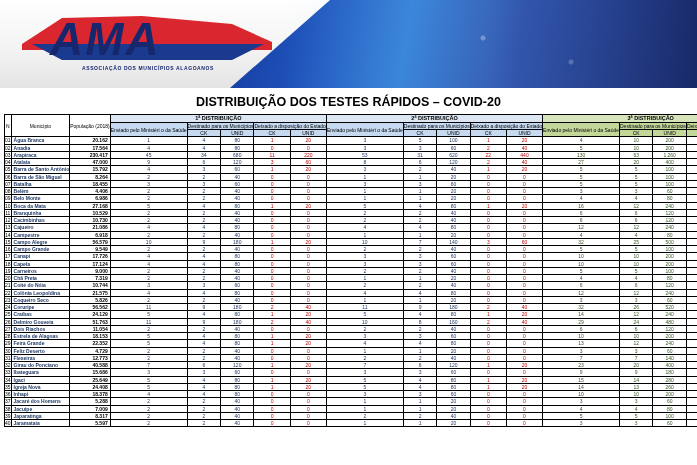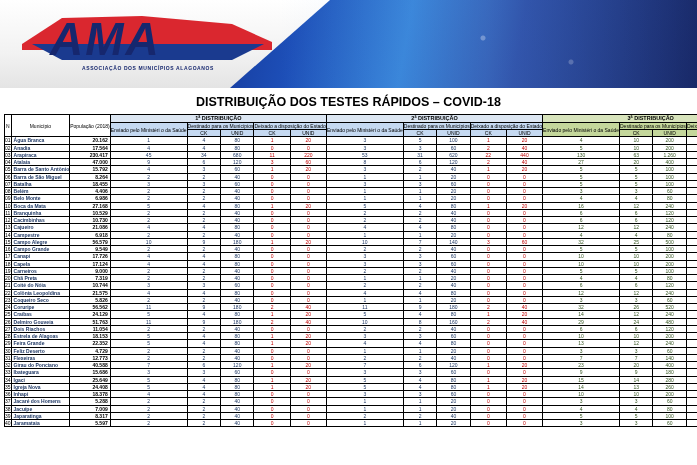--- a/index.html
+++ b/index.html
@@ -64,21 +64,21 @@
   <div class="swoosh2"></div>
   <div class="dots"></div>
   <div class="logo">
     <div class="arc"></div>
     <div class="arc2"></div>
     <div class="ama">AMA</div>
     <div class="tag">ASSOCIAÇÃO DOS MUNICÍPIOS ALAGOANOS</div>
   </div>
 </div>
 
-<div class="title">DISTRIBUIÇÃO DOS TESTES RÁPIDOS – COVID-18</div>
+<div class="title">DISTRIBUIÇÃO DOS TESTES RÁPIDOS – COVID-20</div>
 
 <div class="wrap">
 <table>
   <colgroup>
     <col class="col-n">
         <col class="col-mun">
         <col class="col-pop">
     <col class="num-s">
         <col class="num">
         <col class="num">

